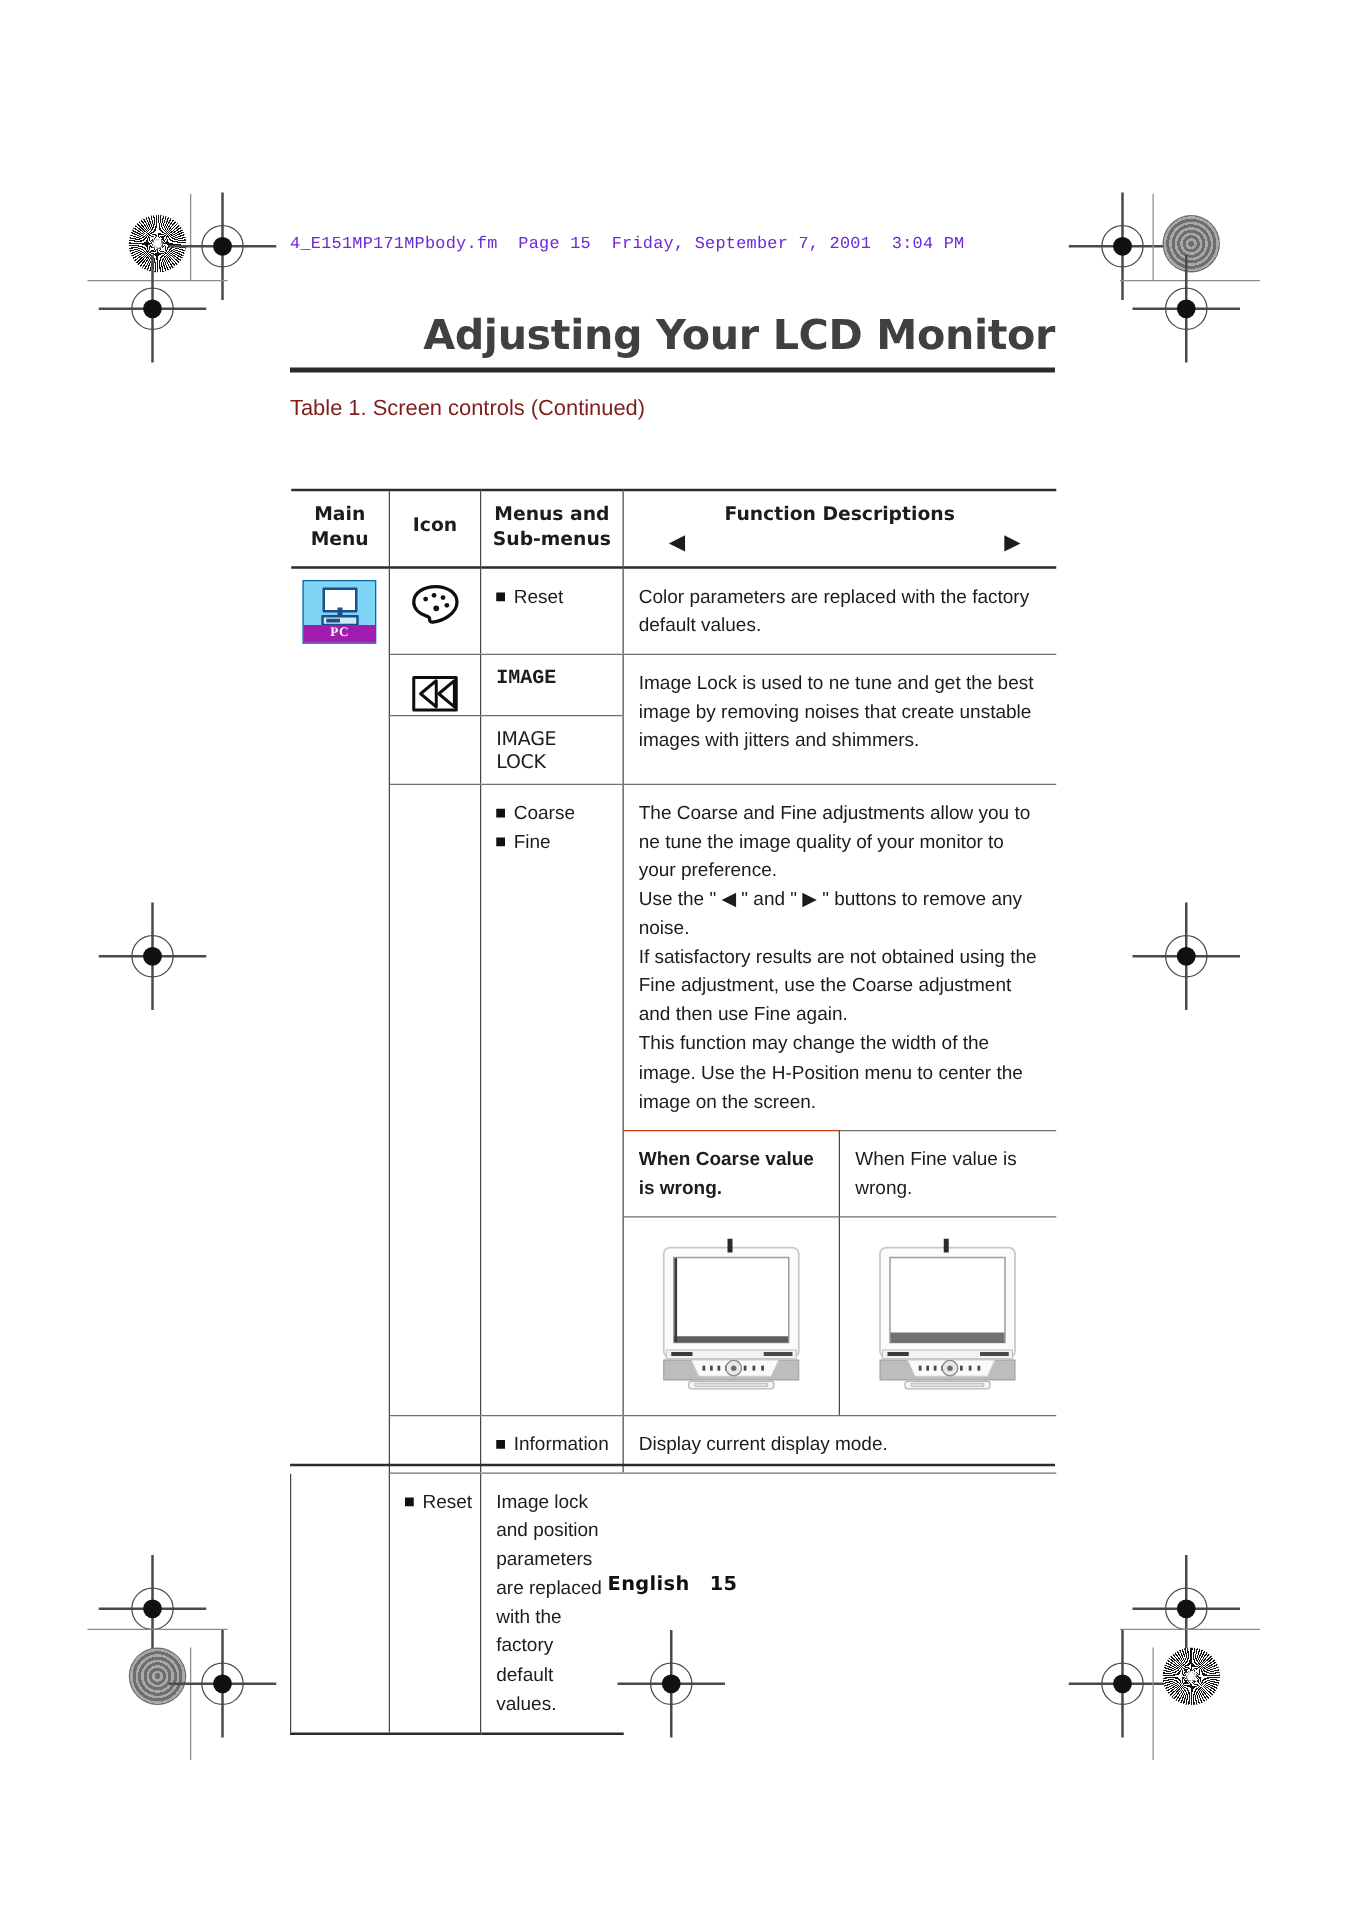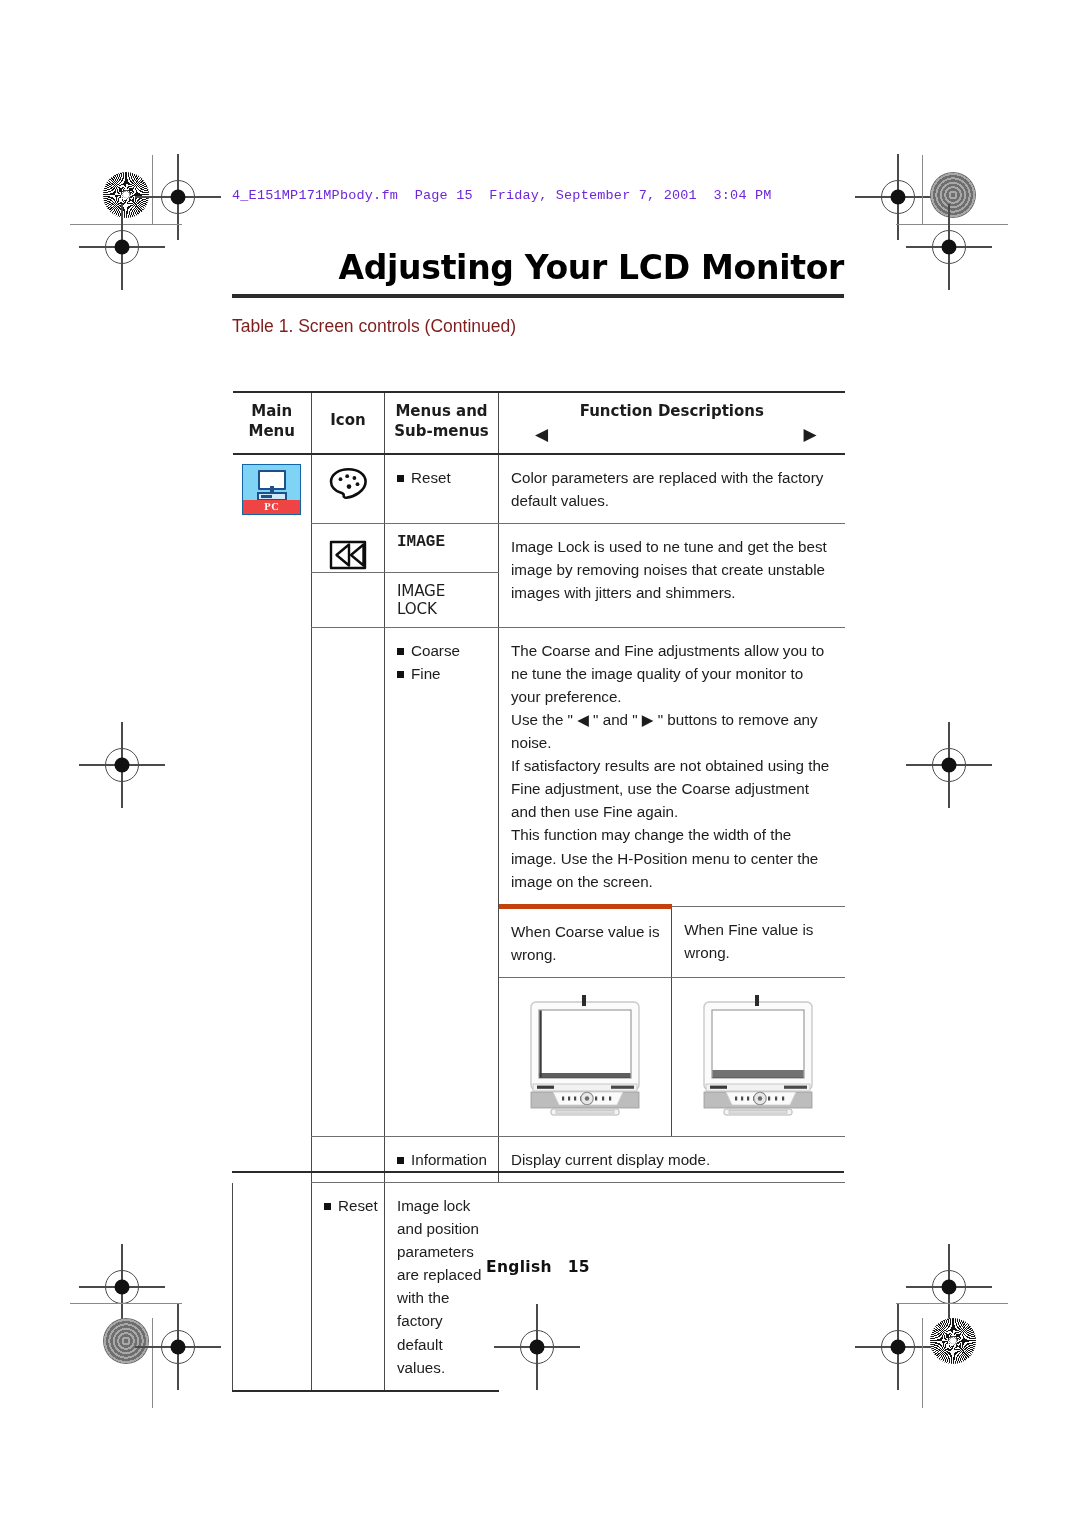--- a/index.html
+++ b/index.html
@@ -76,21 +76,21 @@
 
   
   .page-title {
     position: absolute;
     left: 232px; top: 248px;
     width: 612px;
     text-align: right;
     font-size: 33px;
     font-weight: bold;
     letter-spacing: -0.3px;
-    color: #000000;
+    color: #404040;
     font-family: "DejaVu Sans", sans-serif;
   }
   .title-rule {
     position: absolute;
     left: 232px; top: 294px;
     width: 612px; height: 4px;
     background: #2b2b2b;
   }
 
   
@@ -211,21 +211,21 @@
     content: "";
     position: absolute;
     left: 2px; top: 1px;
     width: 11px; height: 3px;
     background: #1e4f8a;
   }
   .pc-icon .label {
     position: absolute;
     left: 0; right: 0; bottom: 0;
     height: 14px;
-    background: #ef4444;
+    background: #a21caf;
     color: #ffffff;
     font-family: "Liberation Serif", serif;
     font-weight: bold;
     font-size: 10.5px;
     text-align: center;
     line-height: 14px;
     letter-spacing: 0.5px;
   }
 
   .icon-cell { text-align: center; }
@@ -444,21 +444,21 @@
         <p>This function may change the width of the image. Use the H-Position menu to center the image on the screen.</p>
       </div>
 
       <table class="sub-tbl">
         <colgroup>
               <col style="width:50%">
               <col style="width:50%">
             </colgroup>
         <tbody>
               <tr>
-          <td class="sub-sep b-thin" style="border-top:5px solid #c2410c;">
+          <td class="sub-sep b-thin" style="border-top:1px solid #c2410c;font-weight:bold;">
             <div class="desc" style="padding:11px 10px 11px 12px;">When Coarse value is wrong.</div>
           </td>
           <td class="b-thin" style="border-top:1px solid #6f6f6f;">
             <div class="desc" style="padding:11px 10px 11px 12px;">When Fine value is wrong.</div>
           </td>
         </tr>
         <tr>
           <td class="sub-sep">
             <div class="mon-wrap">
               <svg class="monitor-svg" width="132" height="128" viewBox="0 0 132 128">

